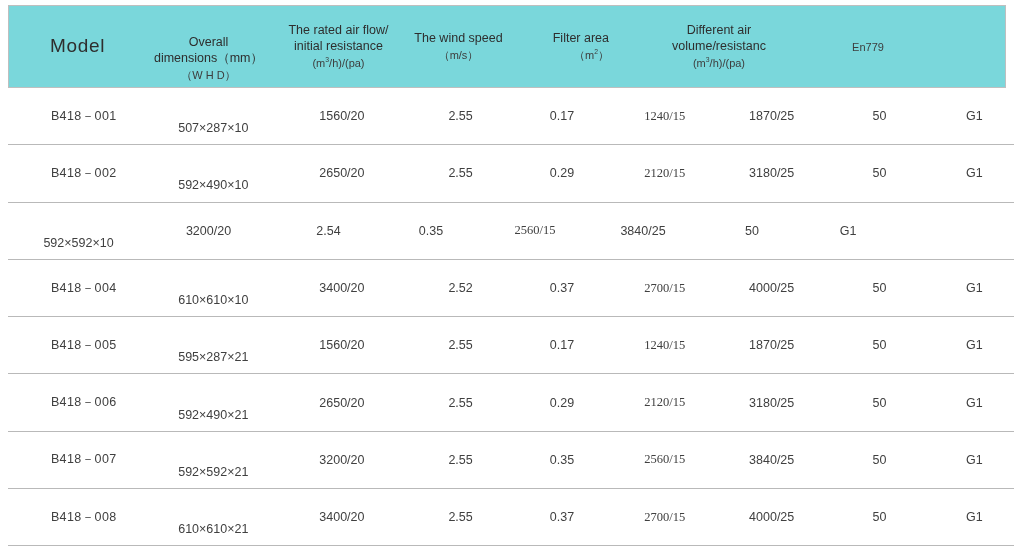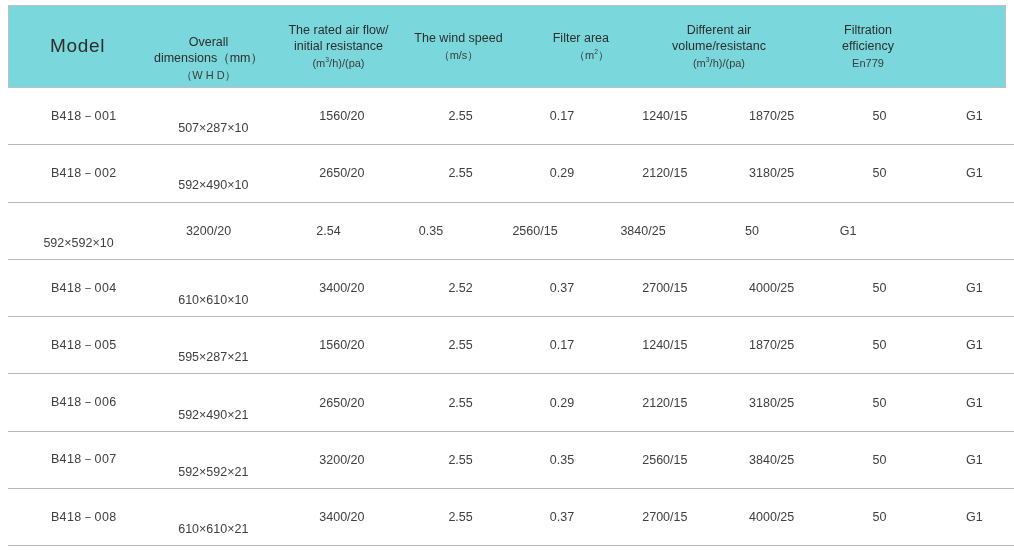--- a/index.html
+++ b/index.html
@@ -57,21 +57,21 @@
     font-size: 19px;
     letter-spacing: .7px;
   }
 
   
   .c-model   { width: 137px; }
   .c-dims    { width: 125px; margin-top: 24px; }
   .c-rated   { width: 135px; }
   .c-wind    { width: 105px; }
   .c-area    { width: 100px; text-align: right; }
-  .c-diffa   { width: 108px; }
+  .c-diffa   { width: 108px; font-family: Liberation Serif, serif; }
   .c-diffb   { width: 108px; }
   .c-final   { width: 110px; }
   .c-eff     { width: 82px;  }
 
   .th.c-diff-group {
     width: 216px;
   }
 
   
   .tbody {
@@ -143,22 +143,20 @@
     </div>
 
     <div class="th c-diff-group">
       <span class="main">Different air
 volume/resistanc</span>
       <span class="unit">(m<sup>3</sup>/h)/(pa)</span>
     </div>
 
 
     <div class="th c-eff">
-      <span class="main">Filtration
-efficiency</span>
       <span class="unit">En779</span>
     </div>
 
   </div>
 
   <div class="tbody">
 
     <div class="row">
       <div class="cell c-model">B418－001</div>
       <div class="cell c-dims">507×287×10</div>

